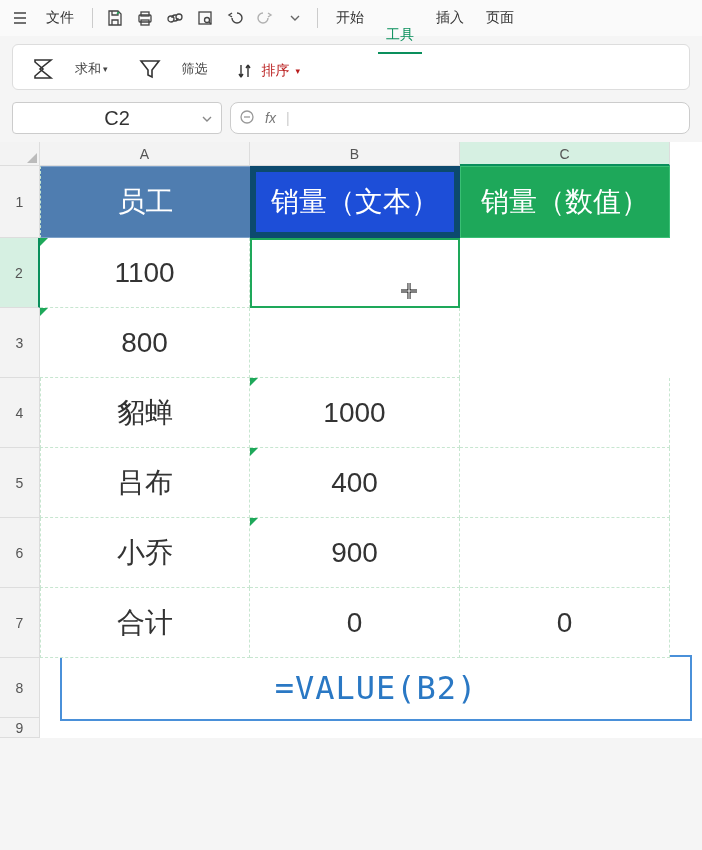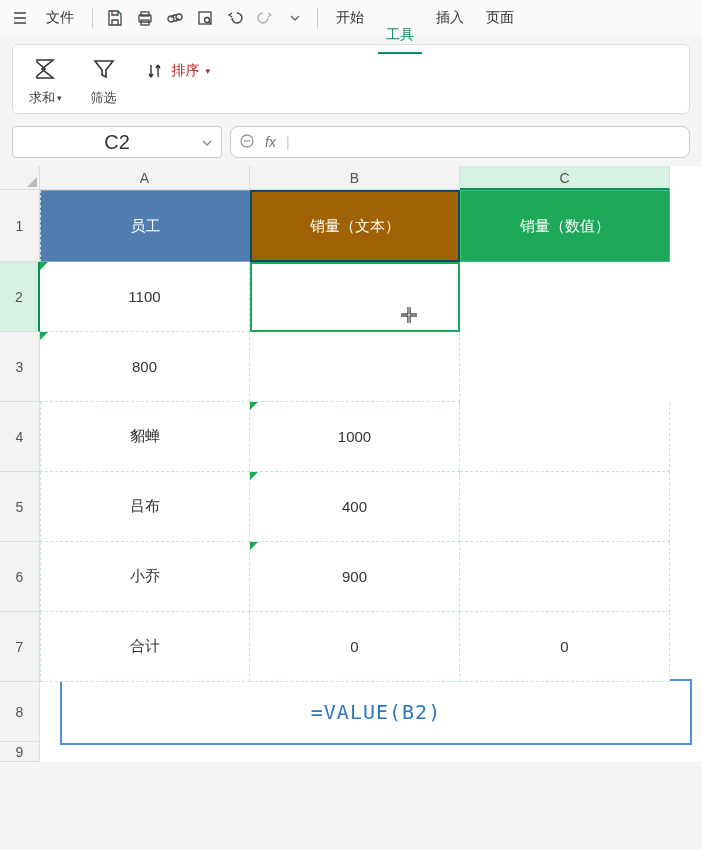--- a/index.html
+++ b/index.html
@@ -31,21 +31,21 @@
 .menubar .tab.active { color:#0a8f5c; border-bottom:2px solid #0a8f5c; font-weight:400;margin-top:36px;}
 .ribbon {
   background: #fff;
   border: 1px solid #ddd;
   border-radius: 6px;
   margin: 8px 12px;
   padding: 10px 16px 6px 16px;
   display: flex;
   gap: 28px;
 }
-.ribbon-group { display:flex; flex-direction:column; align-items:center; gap:6px; cursor:pointer;}
+.ribbon-group { display:flex; align-items:center; gap:18px; cursor:pointer;}
 .ribbon-group .lbl { font-size:13px; color:#444; display:flex; align-items:center; gap:2px;}
 .ribbon-sort { display:flex; align-items:center; gap:6px; cursor:pointer; color:#b91c1c;}
 .namebox-row {
   display:flex; align-items:center; gap:8px; padding: 4px 12px 6px 12px;
 }
 .namebox {
   width: 210px; height:32px; border:1px solid #ccc; border-radius:4px;
   background:#fff; display:flex; align-items:center; justify-content:center;
   position:relative; font-size:20px;
 }
@@ -60,43 +60,43 @@
 .corner svg{width:10px;height:10px;}
 .col-h { flex:0 0 210px; text-align:center; border-right:1px solid #ddd; border-bottom:1px solid #ddd;
   background:#f3f3f3; font-size:14px; line-height:24px; color:#555;}
 .rows { }
 .row { display:flex; height:70px;}
 .row.header-row { height:72px;}
 .rh { width:40px; background:#f3f3f3; border-right:1px solid #ddd; border-bottom:1px solid #ddd;
   display:flex; align-items:center; justify-content:center; color:#555;}
 .rh.active { background:#d6f0e2; border-right:2px solid #0a8f5c;}
 .cell { flex:0 0 210px; border-right:1px dashed #c7e6d0; border-bottom:1px dashed #c7e6d0;
-  display:flex; align-items:center; justify-content:center; font-size:15px; background:#fff; position:relative;}
+  display:flex; align-items:center; justify-content:center; font-size:28px; background:#fff; position:relative;}
 .hdr-a { background:#4f7db0; color:#fff; border:1px solid #7da1c9; border-right:none;}
-.hdr-b { background:#a16207; color:#fff; border:2px solid #0c4a6e;}
+.hdr-b { background:#1d4ed8; color:#fff; border:6px solid #0c4a6e;}
 .hdr-c { background:#1ea85a; color:#fff; border:1px solid #3abf75;}
 .body-a { border-left:1px dashed #c7e6d0;}
 .corner-mark::before{
   content:""; position:absolute; top:0; left:0;
   border-top:8px solid #1ea85a; border-right:8px solid transparent;
 }
 .selected-cell {
   border:2px solid #1ea85a !important;
   background:#fff;
 }
 .cursor-plus {
   position:absolute; right:40px; bottom:6px; width:18px; height:18px;
 }
 .formula-box {
   margin: 12px 60px 0 60px;
   border:2px solid #4a90d9; height:66px;
   display:flex; align-items:center; justify-content:center;
   background:#fff;
   font-family: Consolas, monospace;
-  font-size:20px; color:#2a78c4; letter-spacing:1px;
+  font-size:32px; color:#2a78c4; letter-spacing:1px;
 }
 .row8 { height:60px;}
 .tri{font-size:9px;}
 </style>
 </head>
 <body>
 
 <div class="menubar">
   <div class="icon-btn">
     <svg width="16" height="16" viewBox="0 0 16 16">

